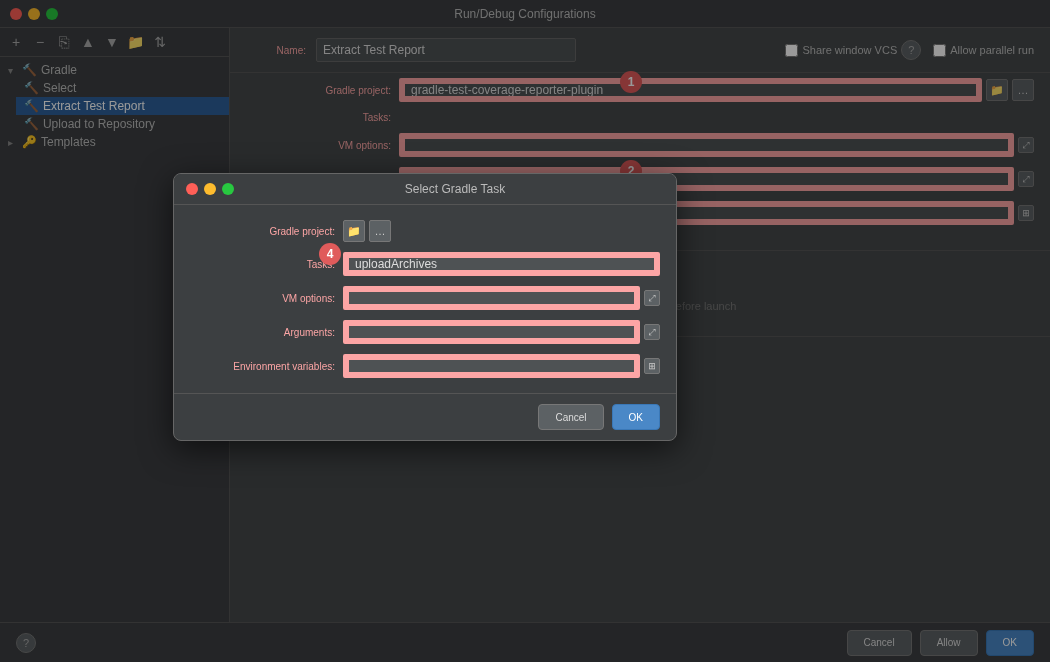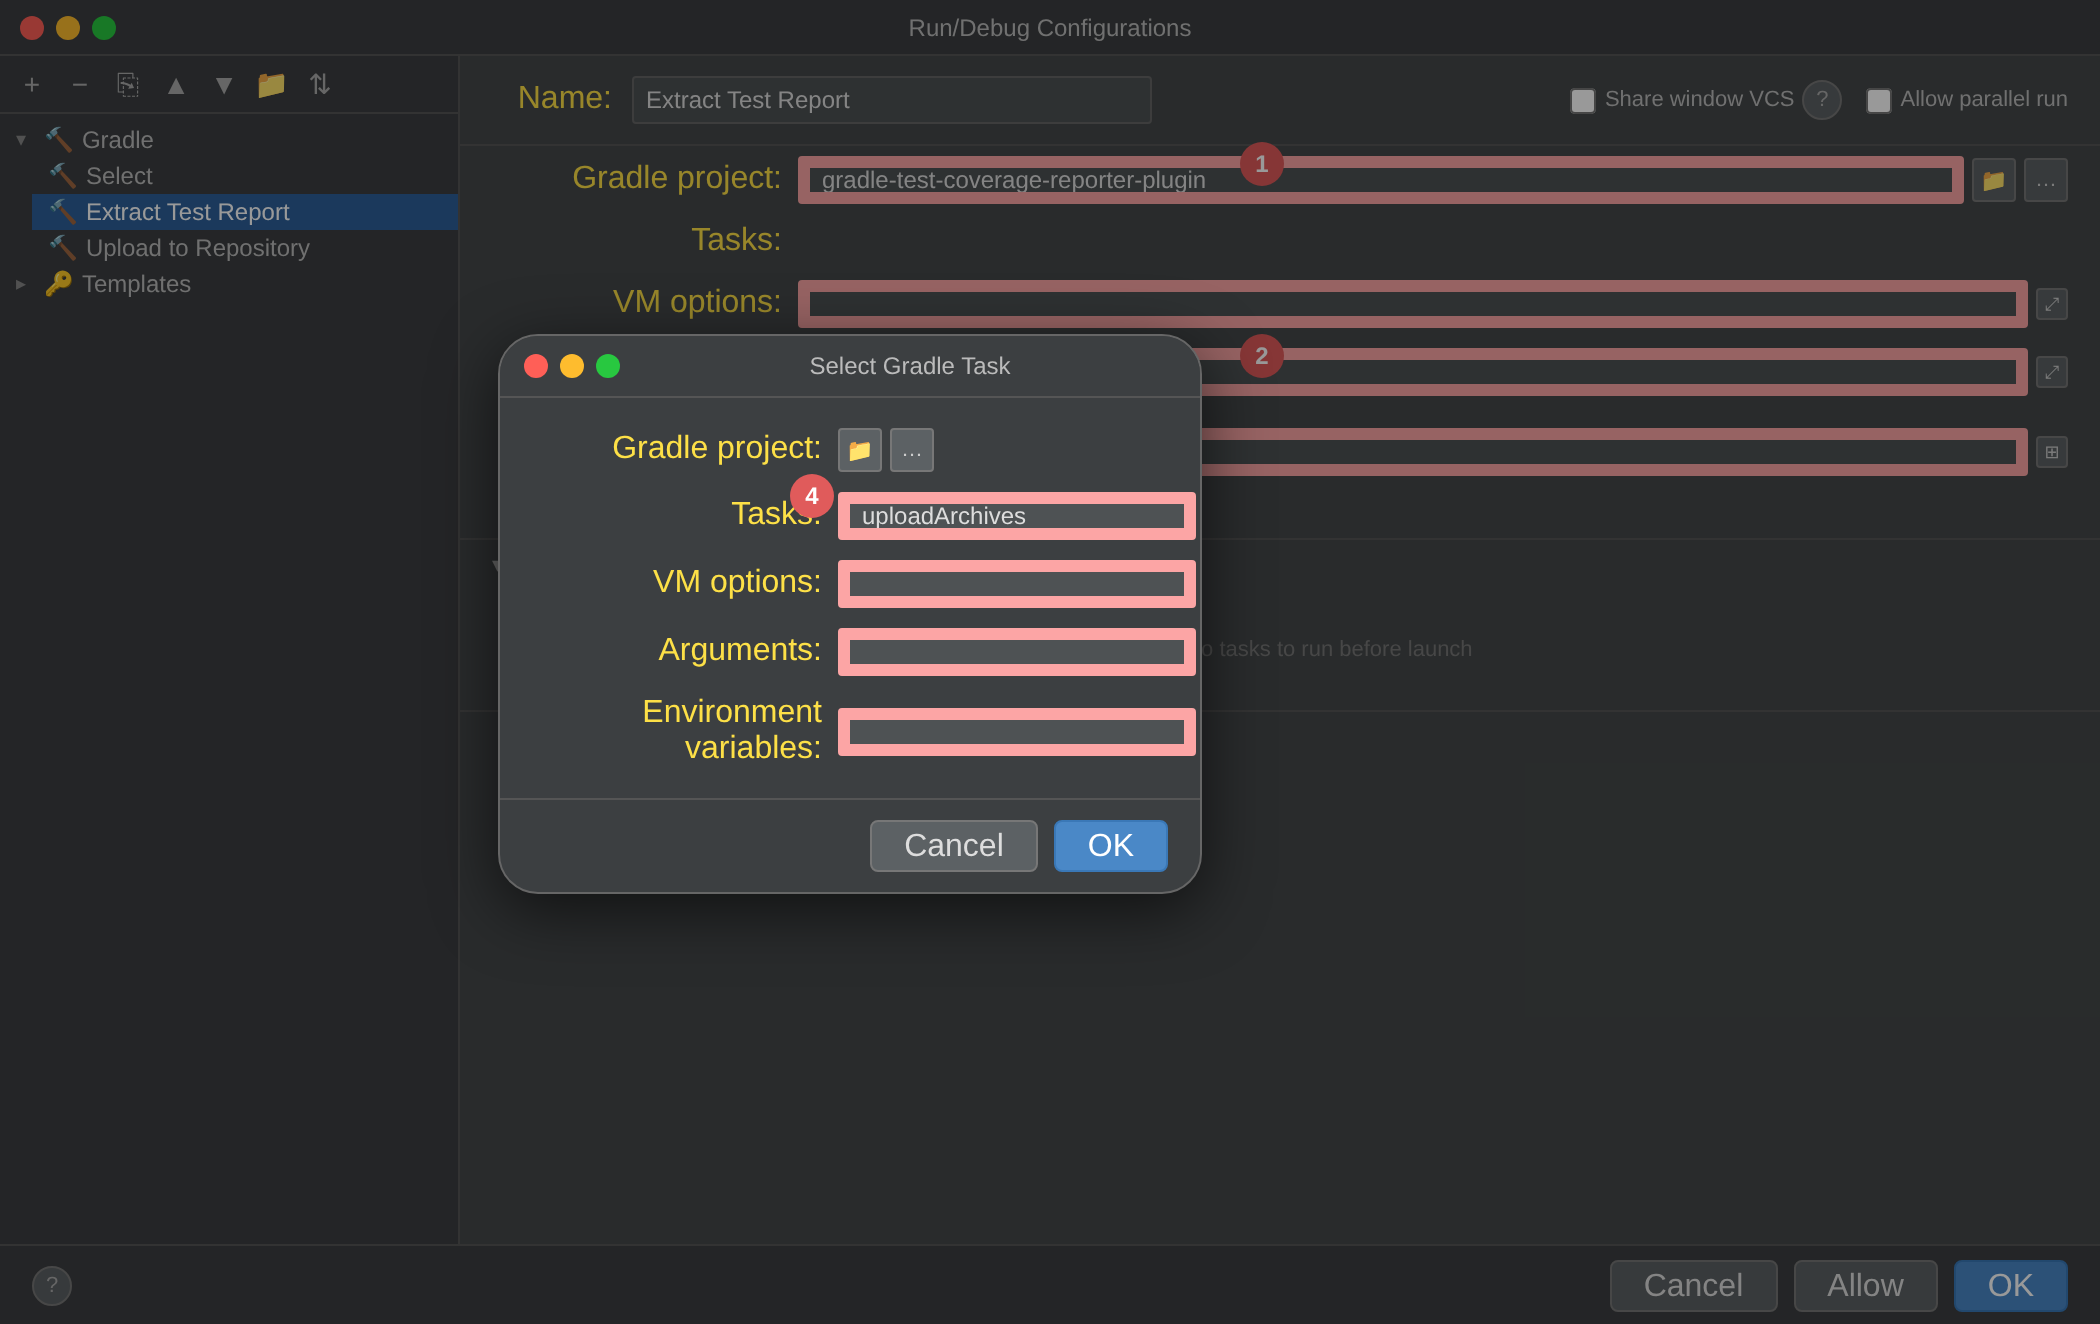--- a/index.html
+++ b/index.html
@@ -138,22 +138,22 @@
 
     .form-row {
       display: flex;
       align-items: center;
       padding: 5px 16px;
       gap: 8px;
     }
     .form-label {
       width: 145px;
       text-align: right;
-      color: #fde047;
-      font-size: 16px;
+      color: #fca5a5;
+      font-size: 10px;
       flex-shrink: 0;
     }
     .form-input {
       flex: 1;
       background: #4e5254;
       border: 6px solid #fca5a5;
       color: #ddd;
       font-size: 12px;
       padding: 2px 6px;
       border-radius: 2px;
@@ -234,21 +234,21 @@
     }
     .bottom-bar-right {
       margin-left: auto;
       display: flex;
       gap: 8px;
       align-items: center;
     }
     .btn {
       padding: 4px 16px;
       border-radius: 4px;
-      font-size: 16px;
+      font-size: 10px;
       cursor: pointer;
       border: none;
       height: 26px;
     }
     .btn-default {
       background: #5c6164;
       color: #ddd;
       border: 1px solid #777;
     }
     .btn-primary {
@@ -278,22 +278,22 @@
       z-index: 20;
       display: flex;
       align-items: center;
       justify-content: center;
       padding-bottom: 80px;
       padding-right: 200px;
     }
     .modal {
       background: #3c3f41;
       border: 1px solid #666;
-      border-radius: 20px;
-      width: 352px;
+      border-radius: 8px;
+      width: 504px;
       box-shadow: 0 8px 32px rgba(0,0,0,0.6);
       overflow: hidden;
       margin-top: 32px;
     }
     .modal-title-bar {
       background: #3c3f41;
       padding: 8px 12px;
       display: flex;
       align-items: center;
       border-bottom: 1px solid #555;

